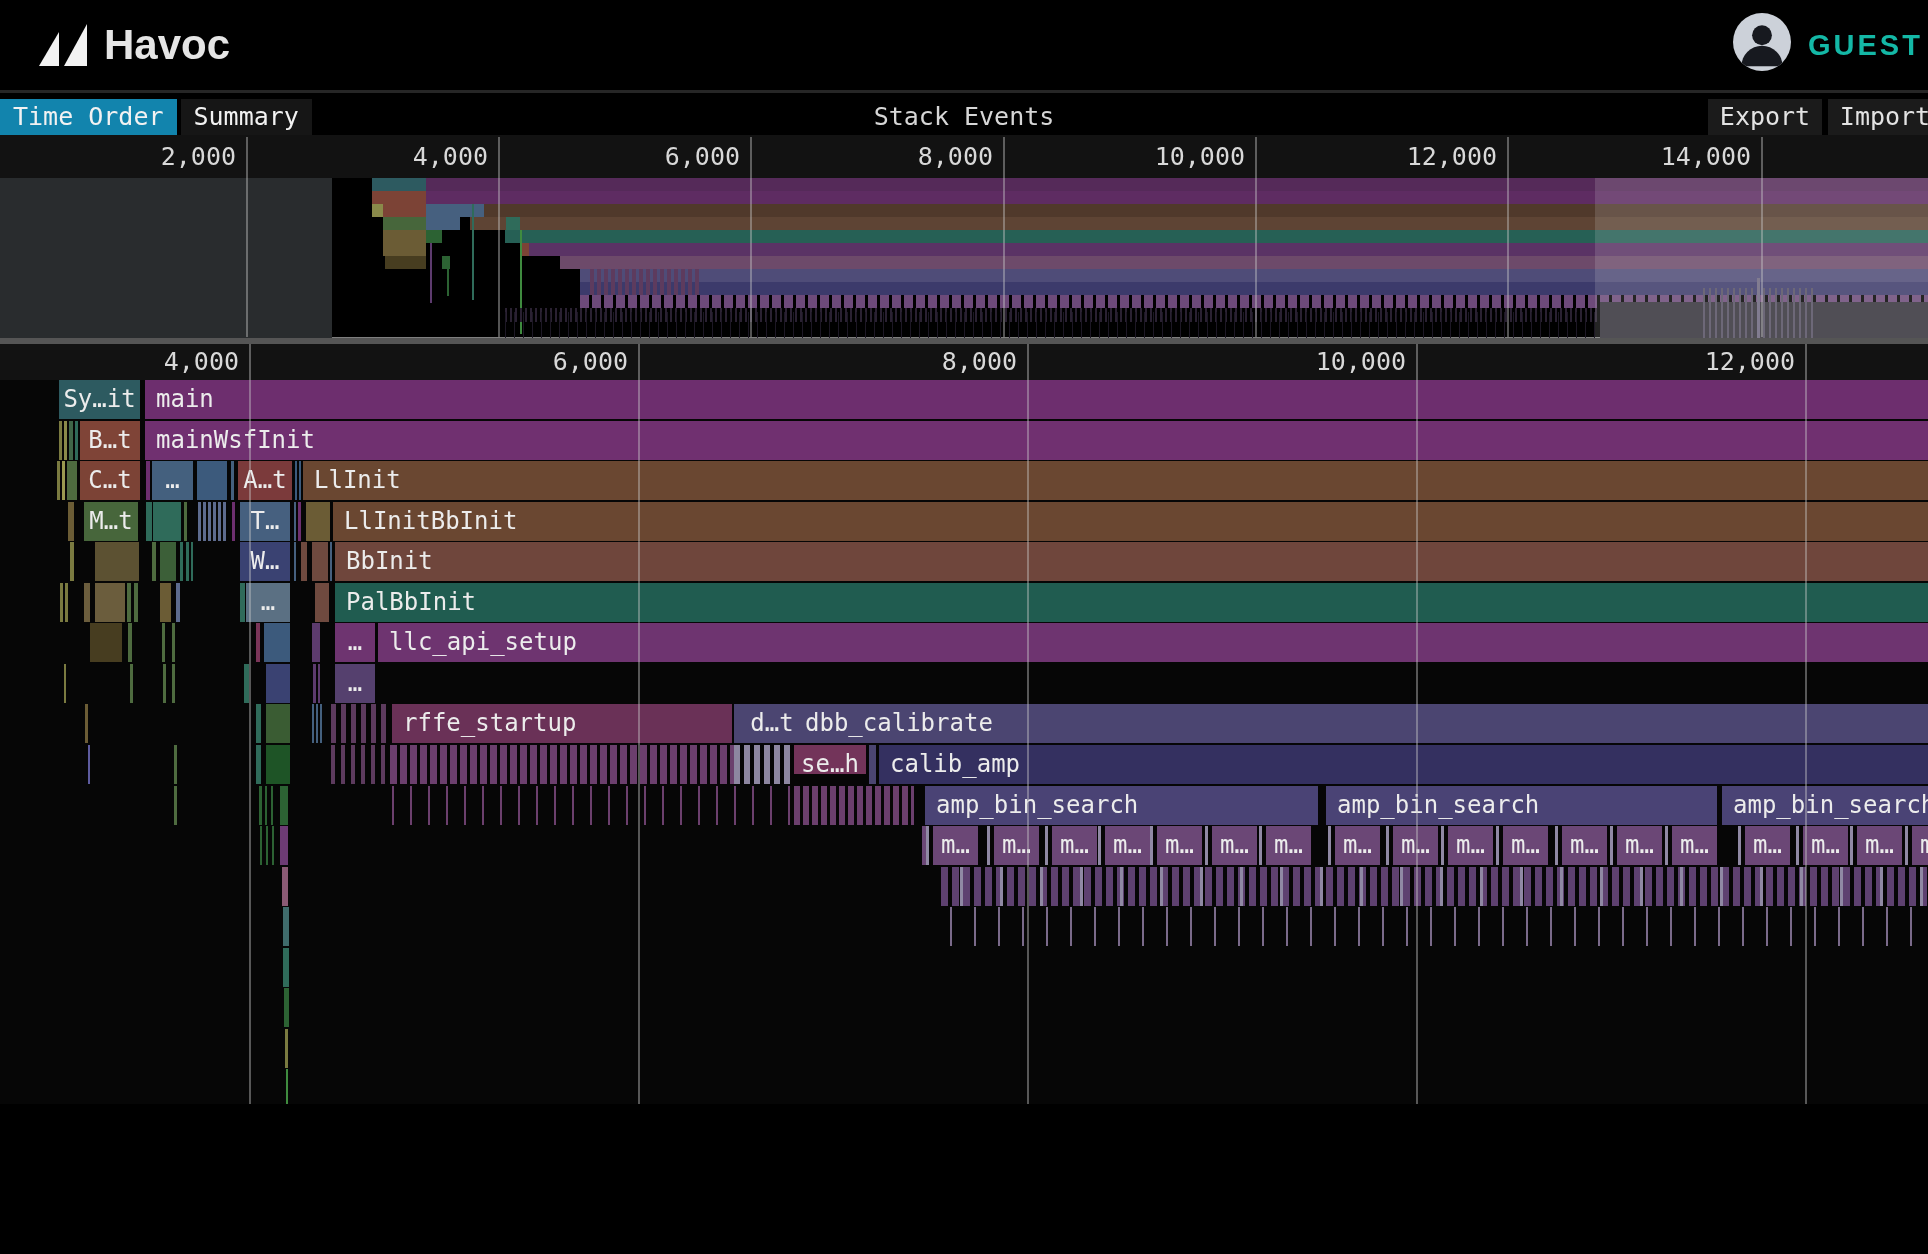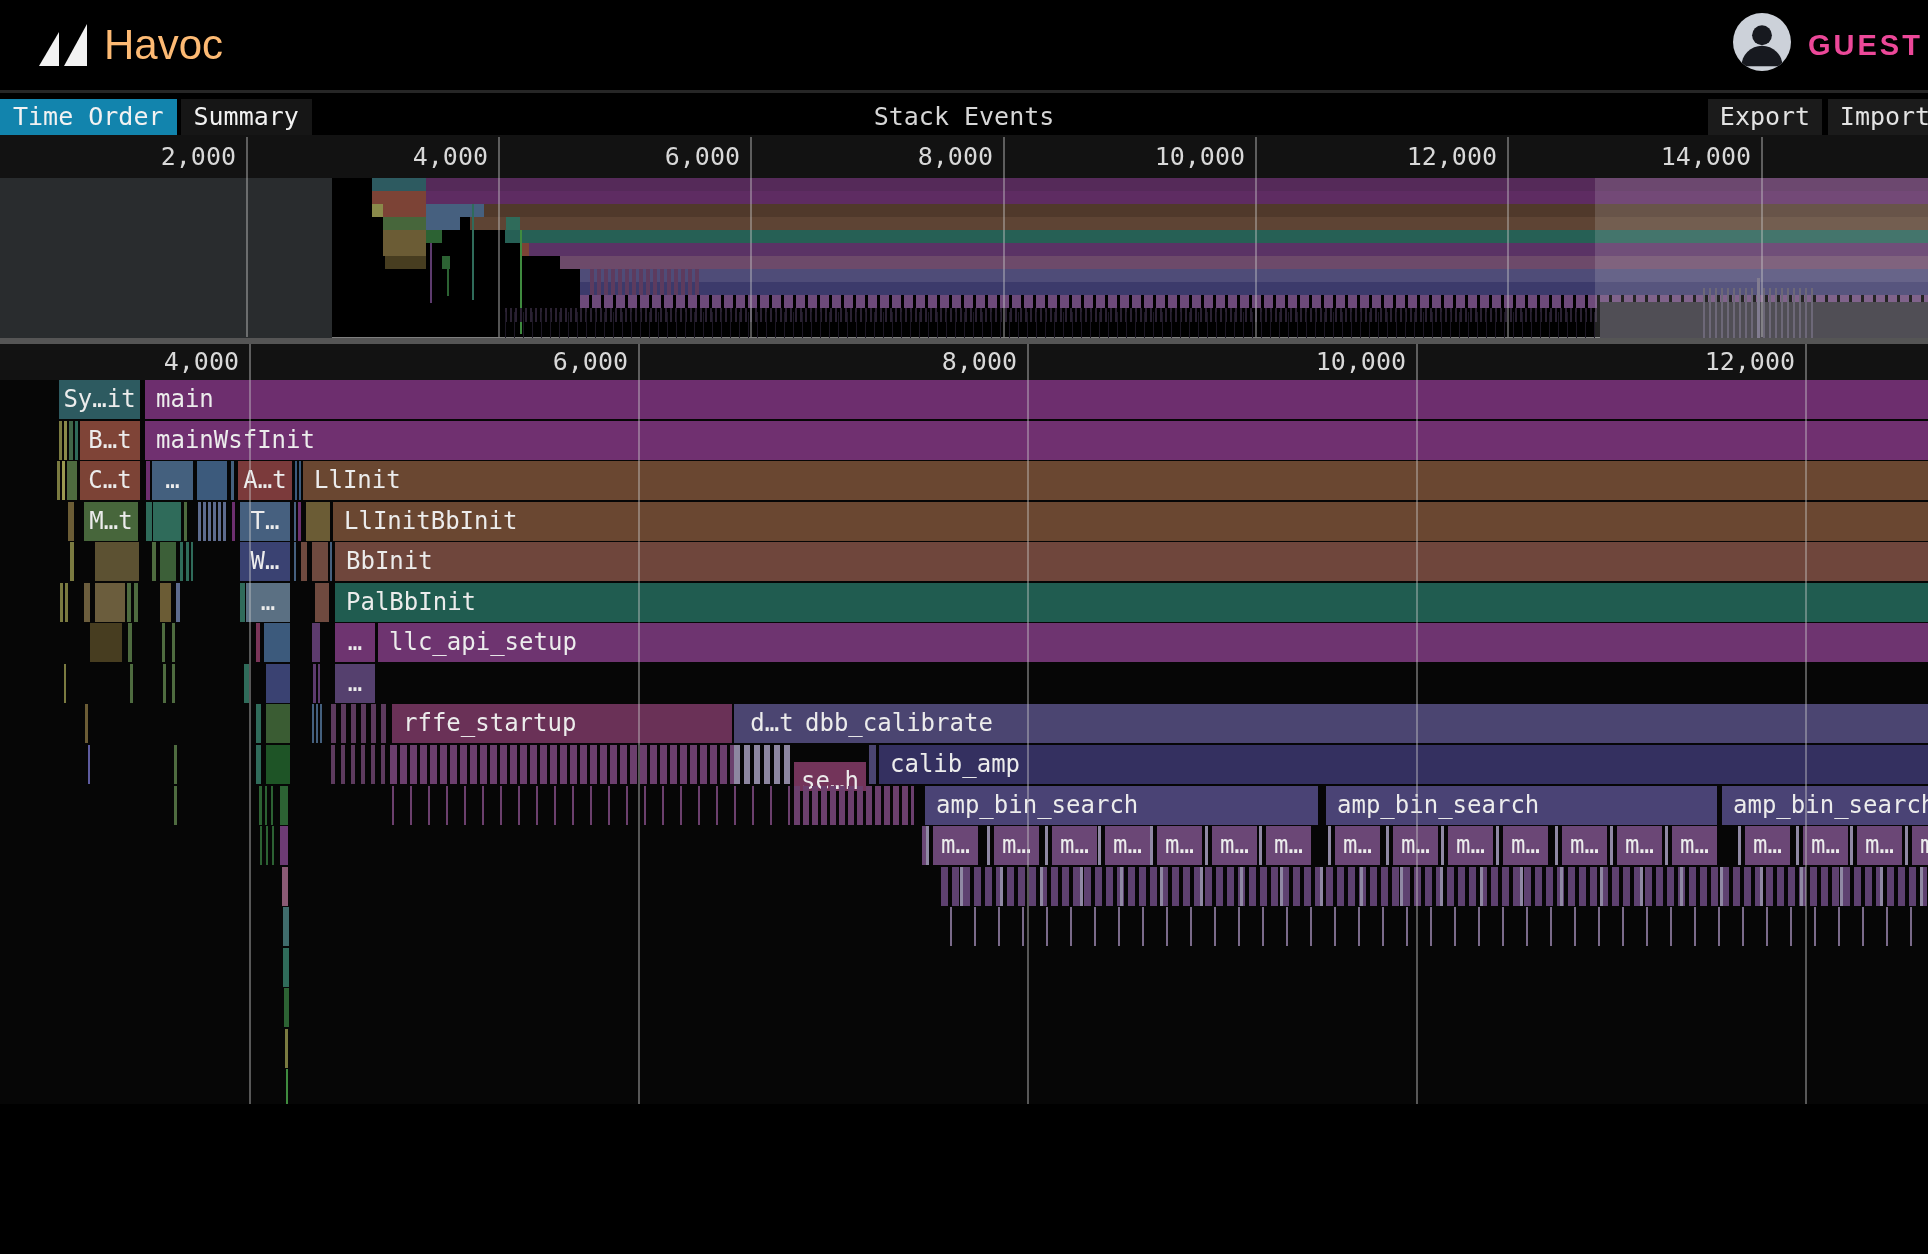--- a/index.html
+++ b/index.html
@@ -2,27 +2,27 @@
 <html><head>
 <meta charset="utf-8">
 <style>
   html,body{margin:0;padding:0;background:#000;}
   #app{position:relative;width:1928px;height:1254px;background:#000;overflow:hidden;
        font-family:"DejaVu Sans Mono","Liberation Mono",monospace;}
   
   #header{position:absolute;left:0;top:0;width:1928px;height:90px;background:#000;}
   #logo{position:absolute;left:37px;top:22px;width:56px;height:46px;}
   #app-title{position:absolute;left:104px;top:0;height:90px;line-height:90px;
-             font-family:"Liberation Sans","DejaVu Sans",sans-serif;font-weight:normal;
-             font-size:42px;color:#fdba74;}
+             font-family:"Liberation Sans","DejaVu Sans",sans-serif;font-weight:bold;
+             font-size:42px;color:#e5e5e5;}
   #avatar{position:absolute;left:1733px;top:13px;width:58px;height:58px;border-radius:50%;
           background:#ccd1d9;overflow:hidden;}
   #username{position:absolute;left:1808px;top:0;height:90px;line-height:90px;
             font-family:"Liberation Sans","DejaVu Sans",sans-serif;font-weight:bold;
-            font-size:29px;letter-spacing:3px;color:#ec4899;}
+            font-size:29px;letter-spacing:3px;color:#14b8a6;}
   
   #toolbar-border{position:absolute;left:0;top:90px;width:1928px;height:3px;background:#262626;}
   #tab-bar{position:absolute;left:0;top:99px;height:36px;display:flex;}
   .tab{height:36px;line-height:36px;padding:0 13px;font-size:25px;color:#f2f2f2;
        background:#161616;margin-right:4px;white-space:nowrap;}
   .tab.active{background:#1284ad;}
   #toolbar-title{position:absolute;left:0;top:99px;width:1928px;height:36px;line-height:36px;
                  text-align:center;font-size:25px;color:#d6d6d6;pointer-events:none;}
   .action-btn{position:absolute;height:36px;line-height:36px;text-align:center;
               font-size:25px;color:#e3e3e3;background:#1b1b1b;}
@@ -198,21 +198,21 @@
     <div class="bar" style="left: 392px; top: 704px; width: 340px; height: 39px; background: rgb(106, 49, 87);"><span>rffe_startup</span></div>
     <div class="bar ctr" style="left: 734px; top: 704px; width: 76px; height: 39px; background: rgb(75, 69, 113);"><span>d…t</span></div>
     <div class="bar" style="left: 794px; top: 704px; width: 1134px; height: 39px; background: rgb(75, 69, 113);"><span>dbb_calibrate</span></div>
     <div class="bar" style="left: 88px; top: 745px; width: 2px; height: 39px; background: rgb(93, 91, 158);"></div>
     <div class="bar" style="left: 174px; top: 745px; width: 3px; height: 39px; background: rgb(78, 107, 63);"></div>
     <div class="bar" style="left: 256px; top: 745px; width: 5px; height: 39px; background: rgb(47, 107, 90);"></div>
     <div class="bar" style="left: 266px; top: 745px; width: 24px; height: 39px; background: rgb(30, 84, 38);"></div>
     <div class="bar" style="left: 331px; top: 745px; width: 59px; height: 39px; background: repeating-linear-gradient(90deg, rgb(93, 59, 94) 0px, rgb(93, 59, 94) 4px, transparent 4px, transparent 10px);"></div>
     <div class="bar" style="left: 390px; top: 745px; width: 344px; height: 39px; background: repeating-linear-gradient(90deg, rgb(107, 63, 109) 0px, rgb(107, 63, 109) 7px, transparent 7px, transparent 10px);"></div>
     <div class="bar" style="left: 734px; top: 745px; width: 56px; height: 39px; background: repeating-linear-gradient(90deg, rgb(141, 134, 160) 0px, rgb(141, 134, 160) 6px, transparent 6px, transparent 10px);"></div>
-    <div class="bar ctr" style="left: 794px; top: 745px; width: 72px; height: 29px; background: rgb(115, 52, 90); margin-top: 17px;"><span>se…h</span></div>
+    <div class="bar ctr" style="left: 794px; top: 745px; width: 72px; height: 29px; background: rgb(115, 52, 90);"><span>se…h</span></div>
     <div class="bar" style="left: 869px; top: 745px; width: 7px; height: 39px; background: rgb(75, 69, 113);"></div>
     <div class="bar" style="left: 879px; top: 745px; width: 1049px; height: 39px; background: rgb(52, 48, 96);"><span>calib_amp</span></div>
     <div class="bar" style="left: 174px; top: 786px; width: 3px; height: 39px; background: rgb(78, 107, 63);"></div>
     <div class="bar" style="left: 259px; top: 786px; width: 3px; height: 39px; background: rgb(44, 98, 51);"></div>
     <div class="bar" style="left: 265px; top: 786px; width: 2px; height: 39px; background: rgb(44, 98, 51);"></div>
     <div class="bar" style="left: 271px; top: 786px; width: 2px; height: 39px; background: rgb(44, 98, 51);"></div>
     <div class="bar" style="left: 280px; top: 786px; width: 8px; height: 39px; background: rgb(44, 98, 51);"></div>
     <div class="bar" style="left: 392px; top: 786px; width: 398px; height: 39px; background: repeating-linear-gradient(90deg, rgb(107, 63, 109) 0px, rgb(107, 63, 109) 2px, transparent 2px, transparent 18px);"></div>
     <div class="bar" style="left: 794px; top: 786px; width: 120px; height: 39px; background: repeating-linear-gradient(90deg, rgb(107, 63, 109) 0px, rgb(107, 63, 109) 6px, transparent 6px, transparent 9px);"></div>
     <div class="bar" style="left: 925px; top: 786px; width: 393px; height: 39px; background: rgb(74, 67, 117);"><span>amp_bin_search</span></div>

